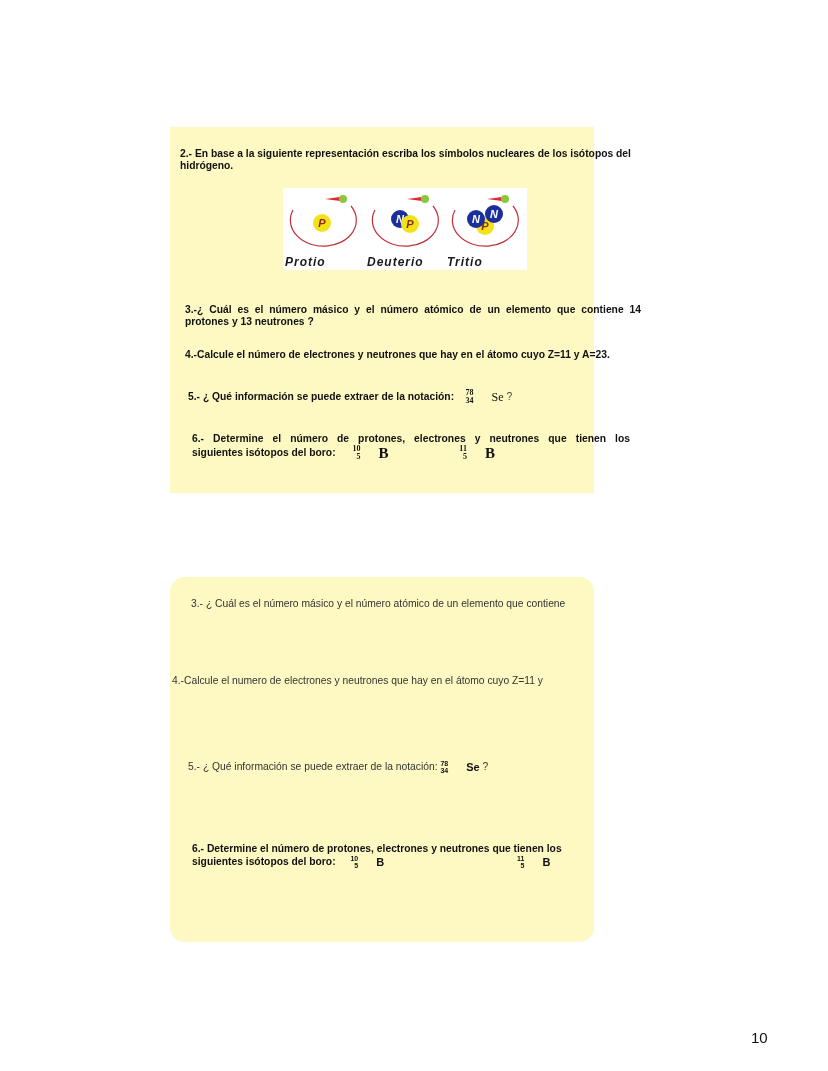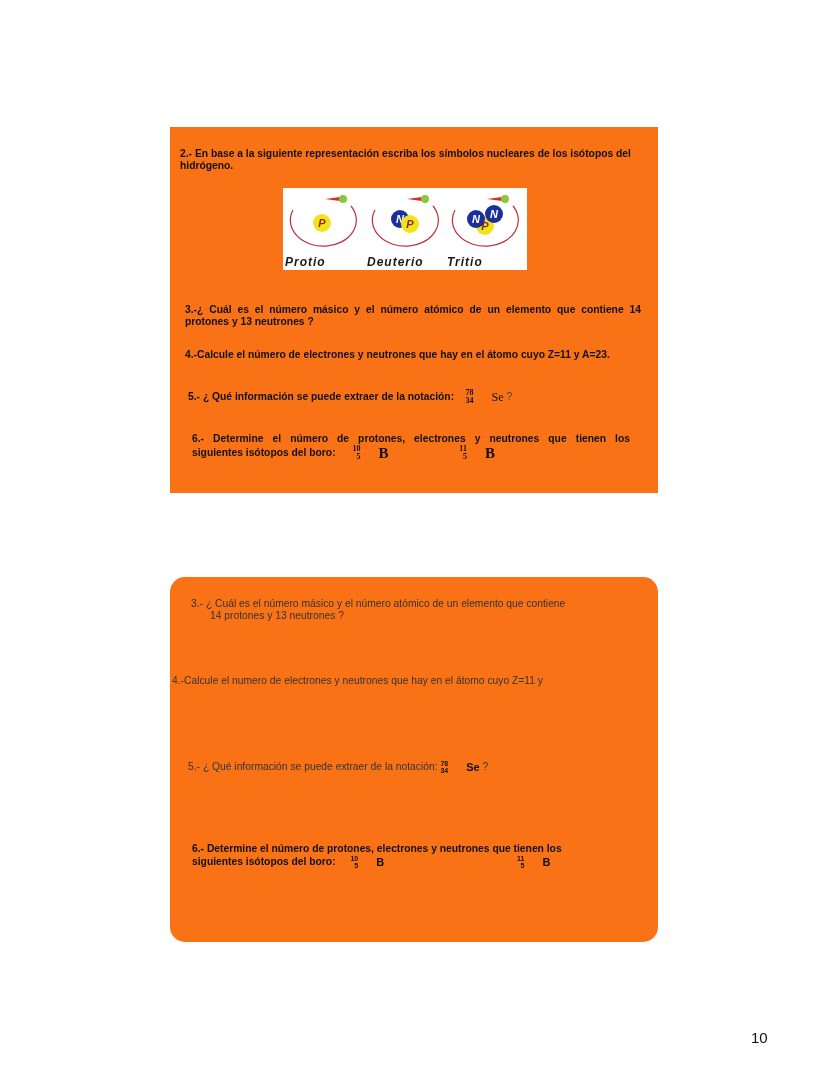--- a/index.html
+++ b/index.html
@@ -2,22 +2,22 @@
 <html><head>
   <meta charset="utf-8">
   <style>
     html, body { margin: 0; padding: 0; }
     body {
       width: 828px; height: 1071px; background: #ffffff; position: relative;
       font-family: "Liberation Sans", sans-serif; color: #111;
       overflow: hidden;
     }
     .slide {
-      position: absolute; left: 170px; width: 488px;
-      background: #f97316;
+      position: absolute; left: 170px; width: 424px;
+      background: #fef9c3;
       box-shadow: 0 0 1px rgba(0,0,0,0.06);
     }
     #slide1 { top: 127px; height: 366px; }
     #slide2 { top: 577px; height: 365px; border-radius: 15px; }
 
     .q { position: absolute; font-size: 10.3px; line-height: 12px; }
     .bold { font-weight: bold; }
     .justify { text-align: justify; text-align-last: left; margin-top: 8px; }
 
     
@@ -135,21 +135,20 @@
             <span>5</span>
           </span><span class="nuc-sym">B</span>
       </span>
     </div>
   </div>
 </div>
 
 <div class="slide" id="slide2">
   <div class="q" id="s2-q3">
     <span>3.- ¿ Cuál es el número másico y el número atómico de un elemento que contiene</span>
-    <span class="indent">14 protones y 13 neutrones ?</span>
   </div>
 
   <div class="q" id="s2-q4">
     <div>4.-Calcule el numero de electrones y neutrones que hay en el átomo cuyo Z=11 y</div>
   </div>
 
   <div class="q" id="s2-q5">
     <span>5.- ¿ Qué información se puede extraer de la notación:</span>
     <span class="nuclide">
       <span class="nuc-scripts" style="color:#111;">

